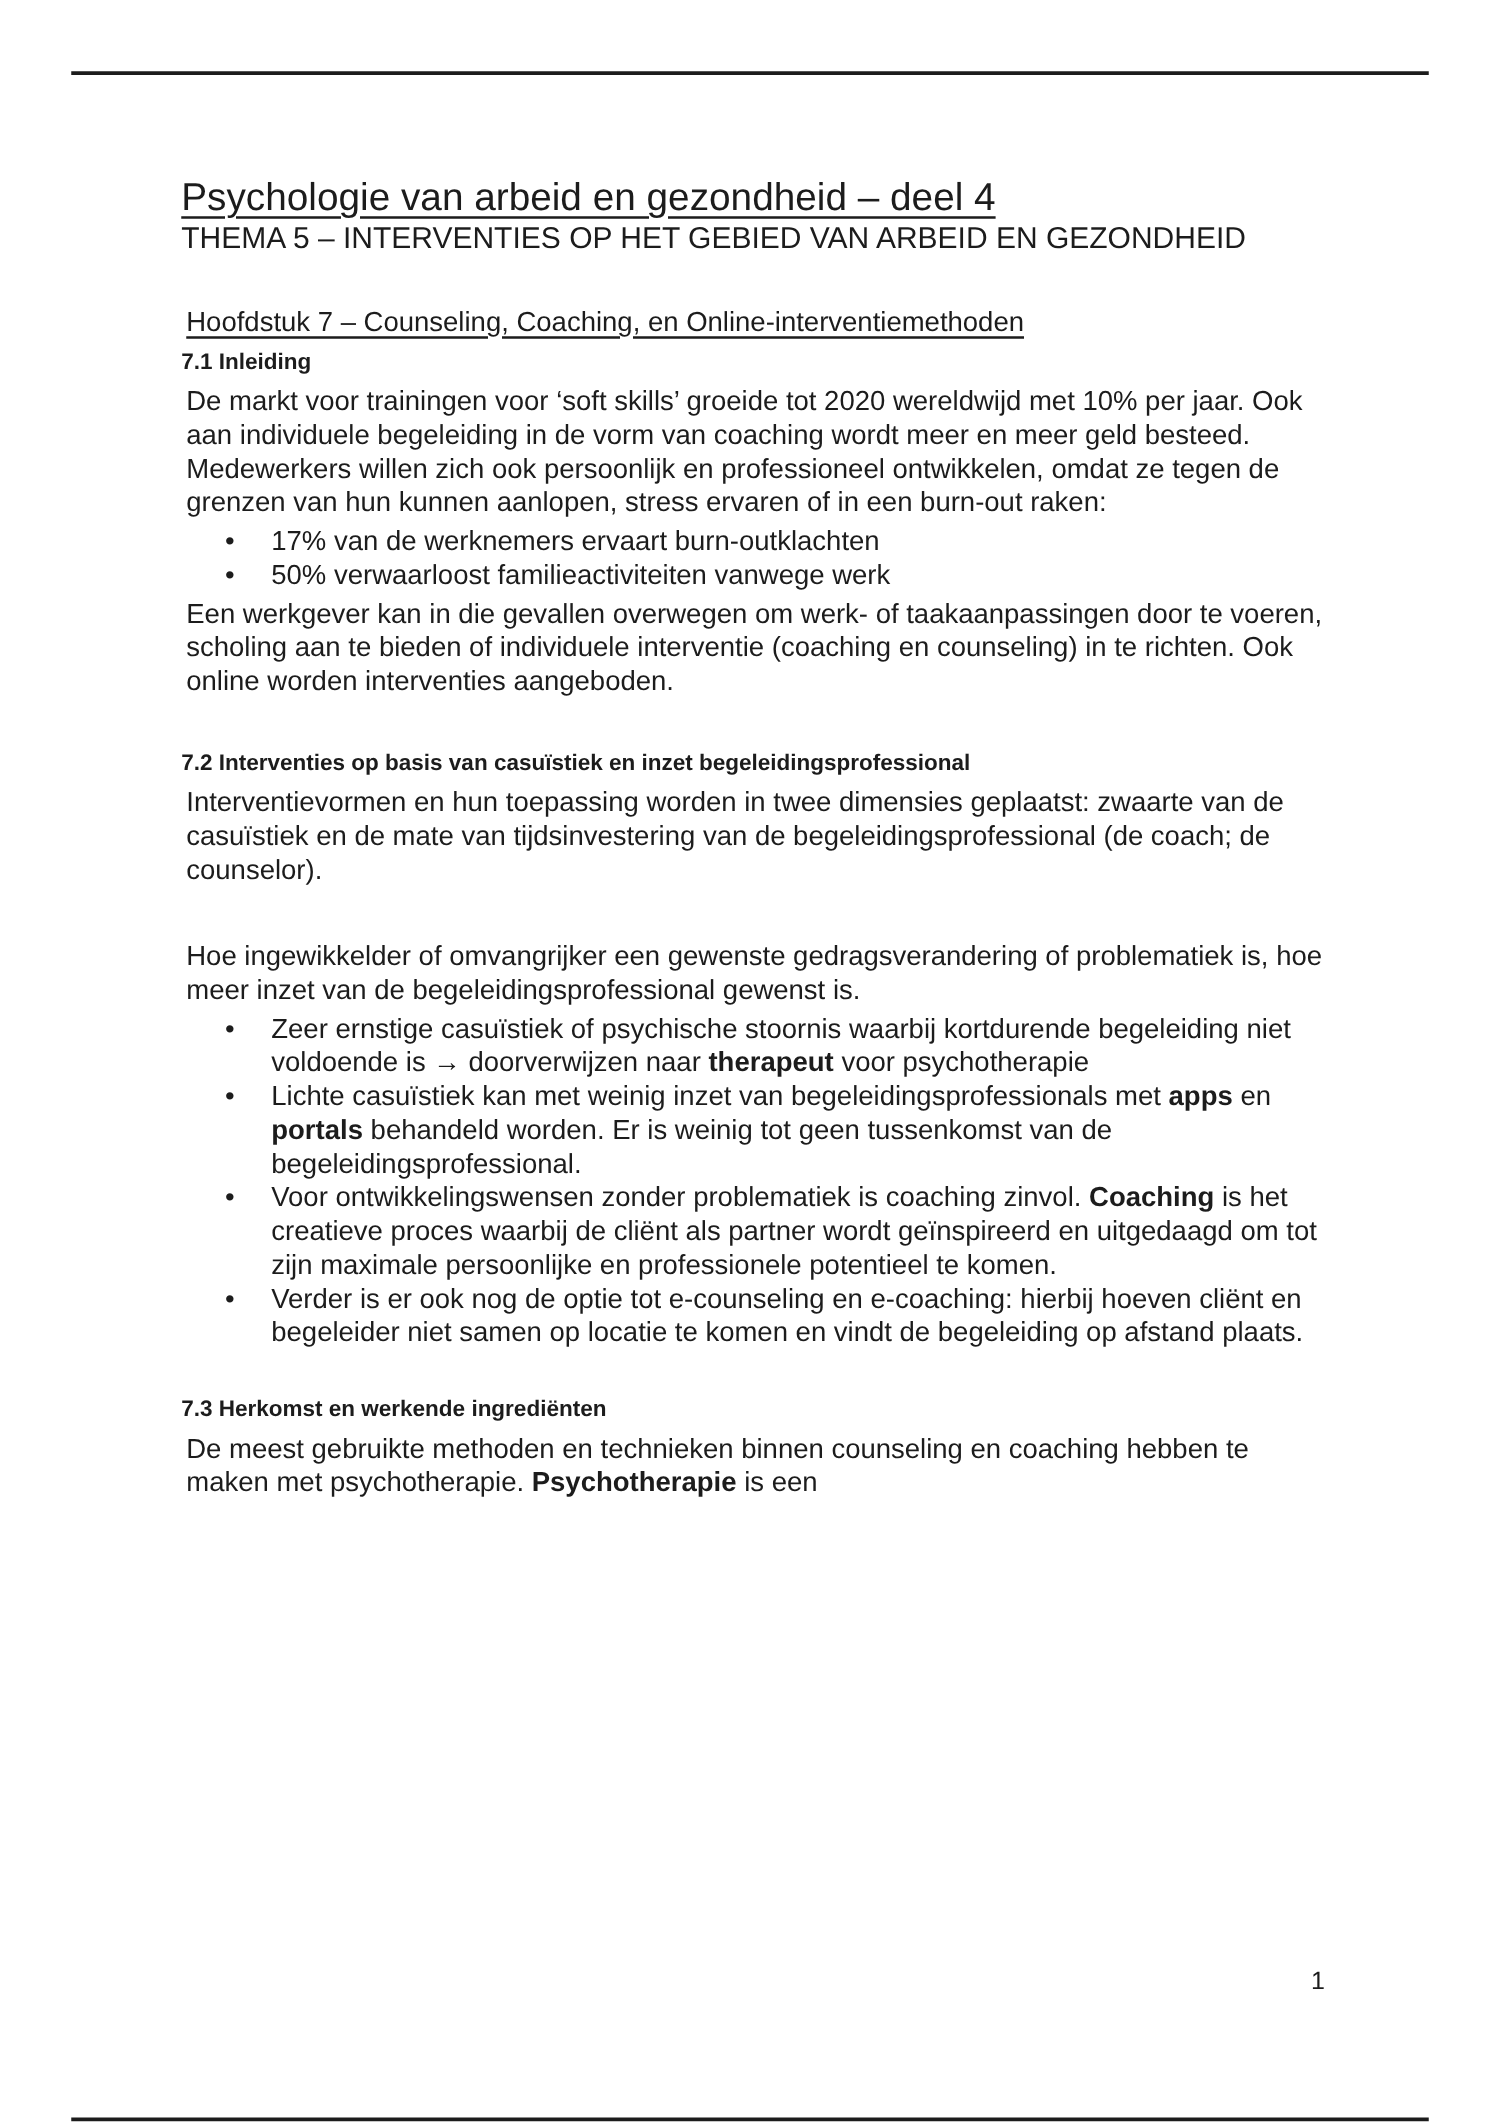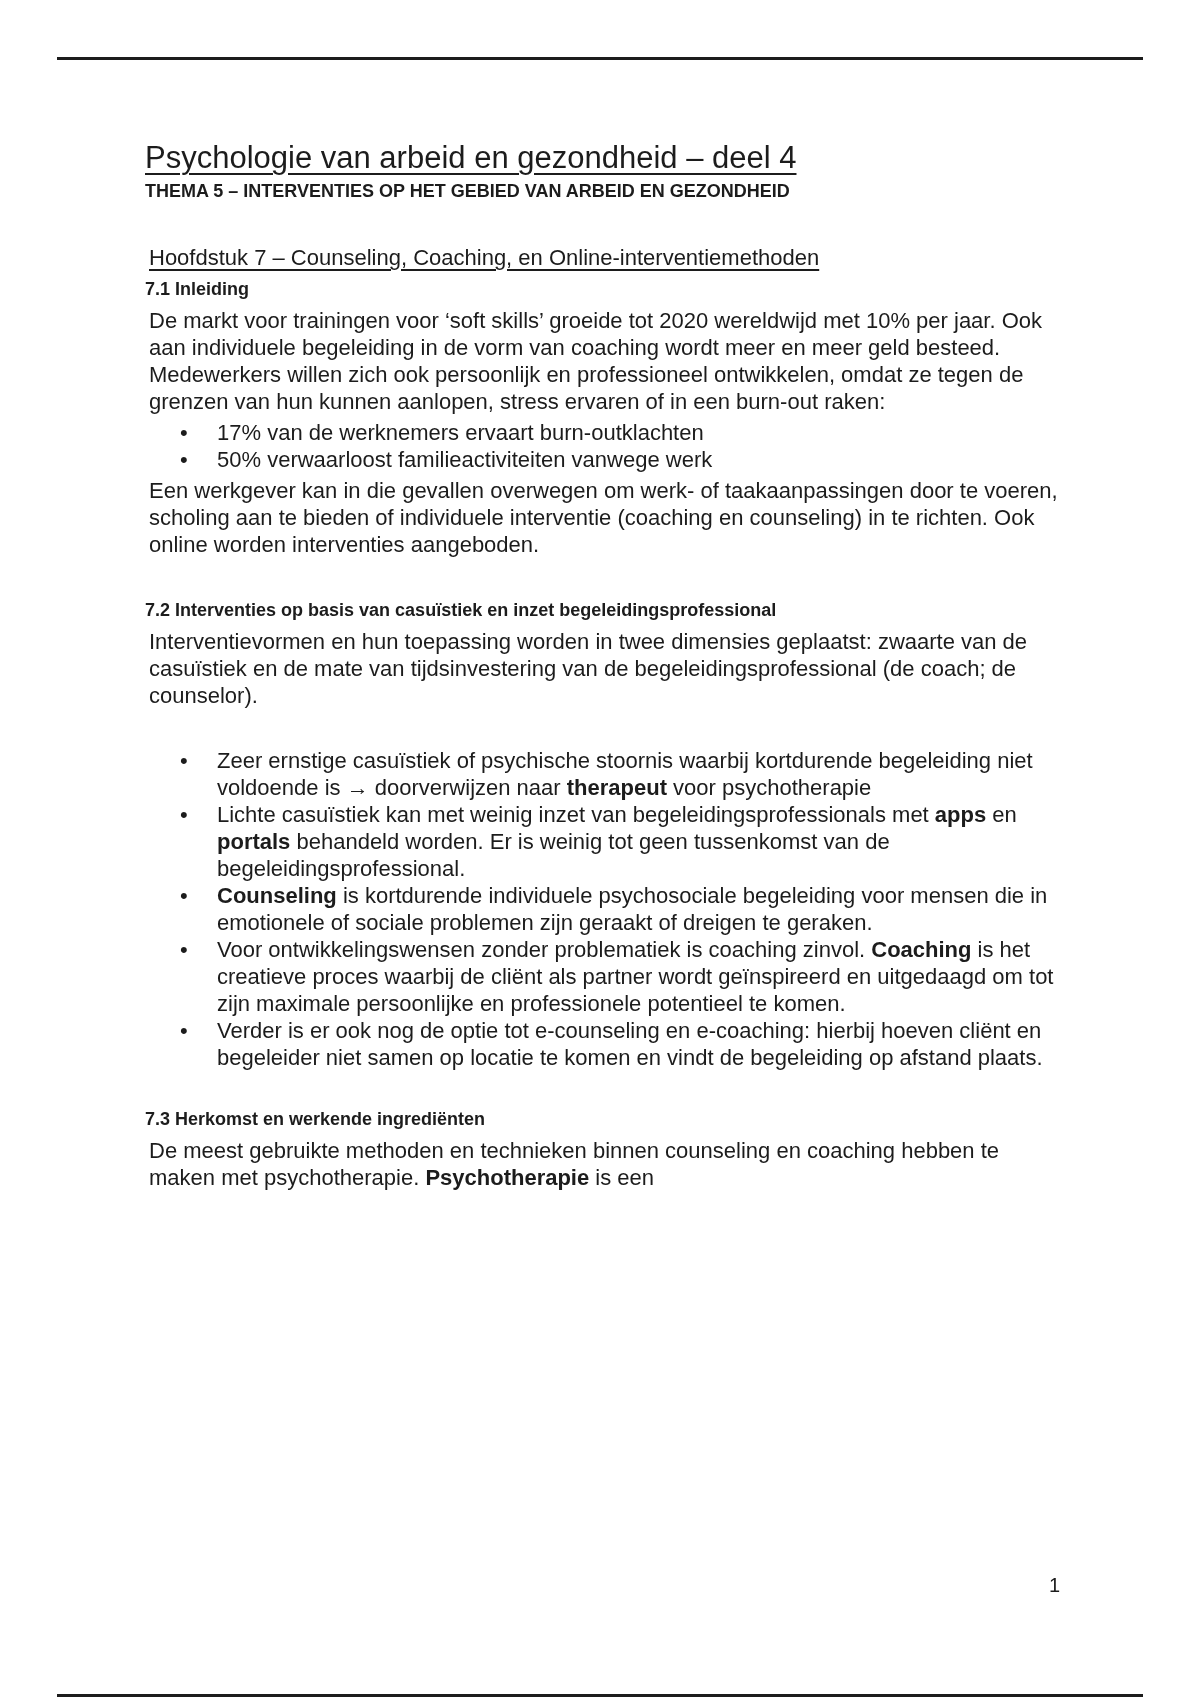--- a/index.html
+++ b/index.html
@@ -25,22 +25,22 @@
   }
   .doc-title {
     font-size: 31px; line-height: 37px;
     font-weight: normal;
     margin: 0;
     text-decoration: underline;
     text-decoration-thickness: 2px;
     text-underline-offset: 5px;
   }
   .doc-subtitle {
-    font-size: 18px; line-height: 30px;
-    font-weight: bold;
+    font-size: 24px; line-height: 30px;
+    font-weight: normal;
     margin: 0;
   }
   .heading-underline {
     text-decoration: underline;
     text-decoration-thickness: 2px;
     text-underline-offset: 4px;
   }
   .heading-bold { font-weight: bold; font-size: 18px; line-height: 28px; }
   .para, .heading-underline { margin: 4px; }
   .spacer { height: 34px; }
@@ -74,24 +74,24 @@
       <div class="para"><span>De markt voor trainingen voor ‘soft skills’ groeide tot 2020 wereldwijd met 10% per jaar. Ook aan individuele begeleiding in de vorm van coaching wordt meer en meer geld besteed. Medewerkers willen zich ook persoonlijk en professioneel ontwikkelen, omdat ze tegen de grenzen van hun kunnen aanlopen, stress ervaren of in een burn-out raken:</span></div>
       <ul class="bullets">
         <li><span>17% van de werknemers ervaart burn-outklachten</span></li>
         <li><span>50% verwaarloost familieactiviteiten vanwege werk</span></li>
       </ul>
       <div class="para"><span>Een werkgever kan in die gevallen overwegen om werk- of taakaanpassingen door te voeren, scholing aan te bieden of individuele interventie (coaching en counseling) in te richten. Ook online worden interventies aangeboden.</span></div>
       <div class="spacer"></div>
       <div class="heading-bold"><span>7.2 Interventies op basis van casuïstiek en inzet begeleidingsprofessional</span></div>
       <div class="para"><span>Interventievormen en hun toepassing worden in twee dimensies geplaatst: zwaarte van de casuïstiek en de mate van tijdsinvestering van de begeleidingsprofessional (de coach; de counselor).</span></div>
       <div class="spacer"></div>
+      <div class="para"><span>Hoe ingewikkelder of omvangrijker een gewenste gedragsverandering of problematiek is, hoe meer inzet van de begeleidingsprofessional gewenst is.</span></div>
       <ul class="bullets">
         <li><span>Zeer ernstige casuïstiek of psychische stoornis waarbij kortdurende begeleiding niet voldoende is → doorverwijzen naar </span><span class="b">therapeut</span><span> voor psychotherapie</span></li>
         <li><span>Lichte casuïstiek kan met weinig inzet van begeleidingsprofessionals met </span><span class="b">apps</span><span> en </span><span class="b">portals</span><span> behandeld worden. Er is weinig tot geen tussenkomst van de begeleidingsprofessional.</span></li>
-        <li><span class="b">Counseling</span><span> is kortdurende individuele psychosociale begeleiding voor mensen die in emotionele of sociale problemen zijn geraakt of dreigen te geraken.</span></li>
         <li><span>Voor ontwikkelingswensen zonder problematiek is coaching zinvol. </span><span class="b">Coaching</span><span> is het creatieve proces waarbij de cliënt als partner wordt geïnspireerd en uitgedaagd om tot zijn maximale persoonlijke en professionele potentieel te komen.</span></li>
         <li><span>Verder is er ook nog de optie tot e-counseling en e-coaching: hierbij hoeven cliënt en begeleider niet samen op locatie te komen en vindt de begeleiding op afstand plaats.</span></li>
       </ul>
       <div class="spacer"></div>
       <div class="heading-bold"><span>7.3 Herkomst en werkende ingrediënten</span></div>
       <div class="para"><span>De meest gebruikte methoden en technieken binnen counseling en coaching hebben te maken met psychotherapie. </span><span class="b">Psychotherapie</span><span> is een</span></div>
     </div>
 </div>
 
 <div class="page-number">1</div>

